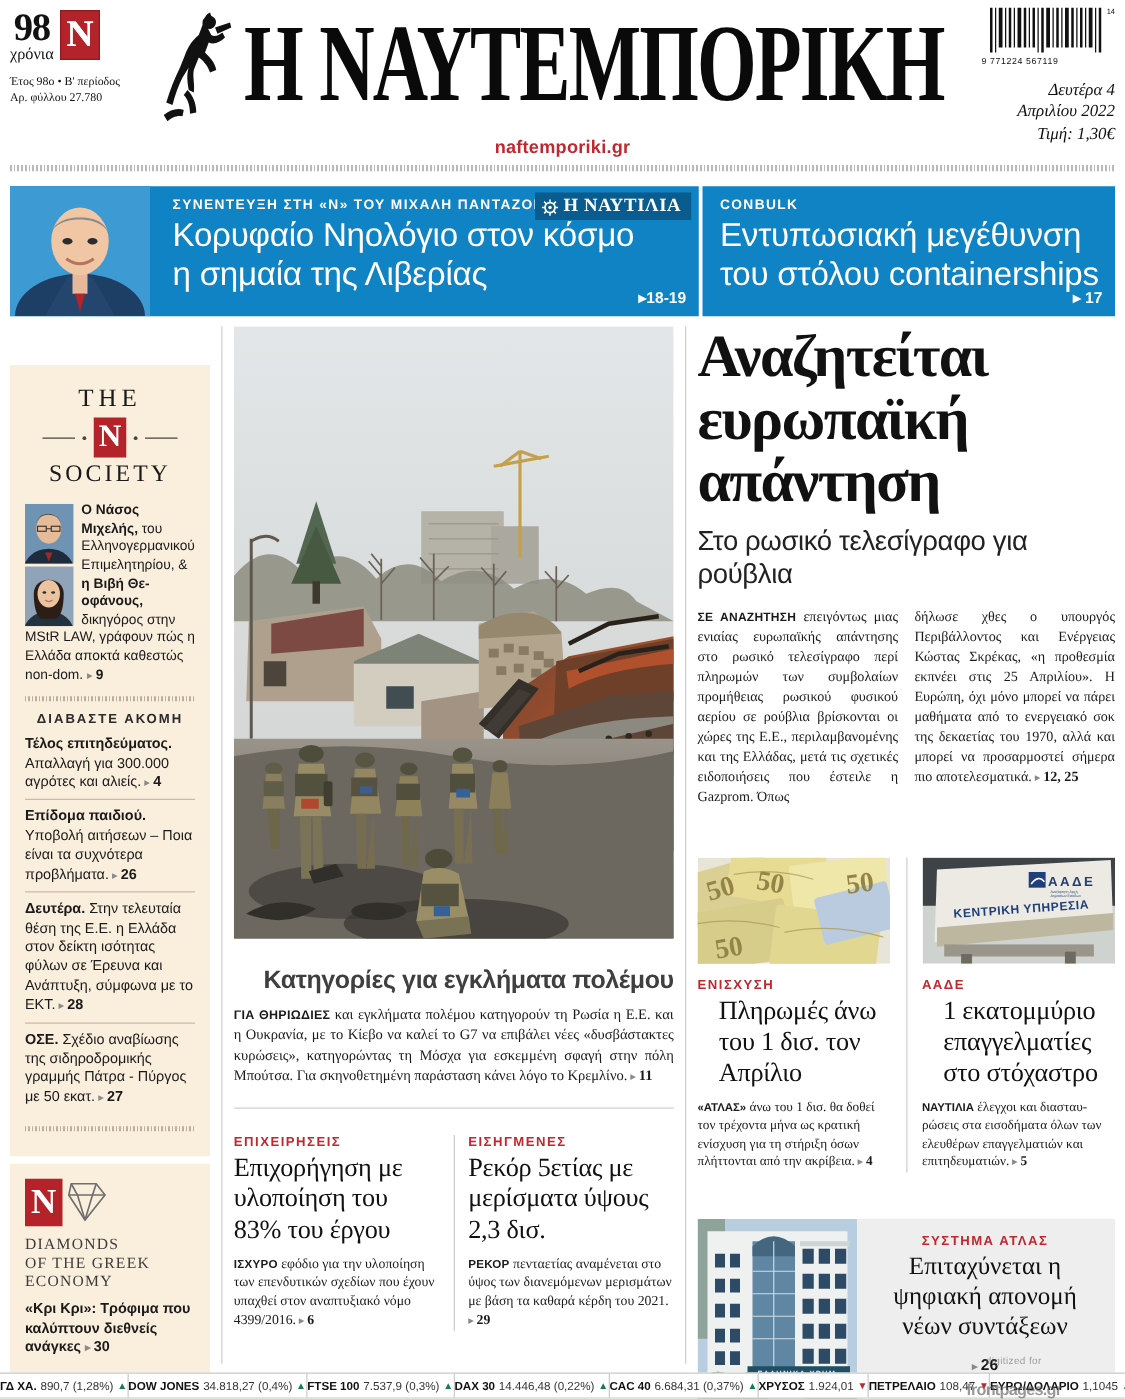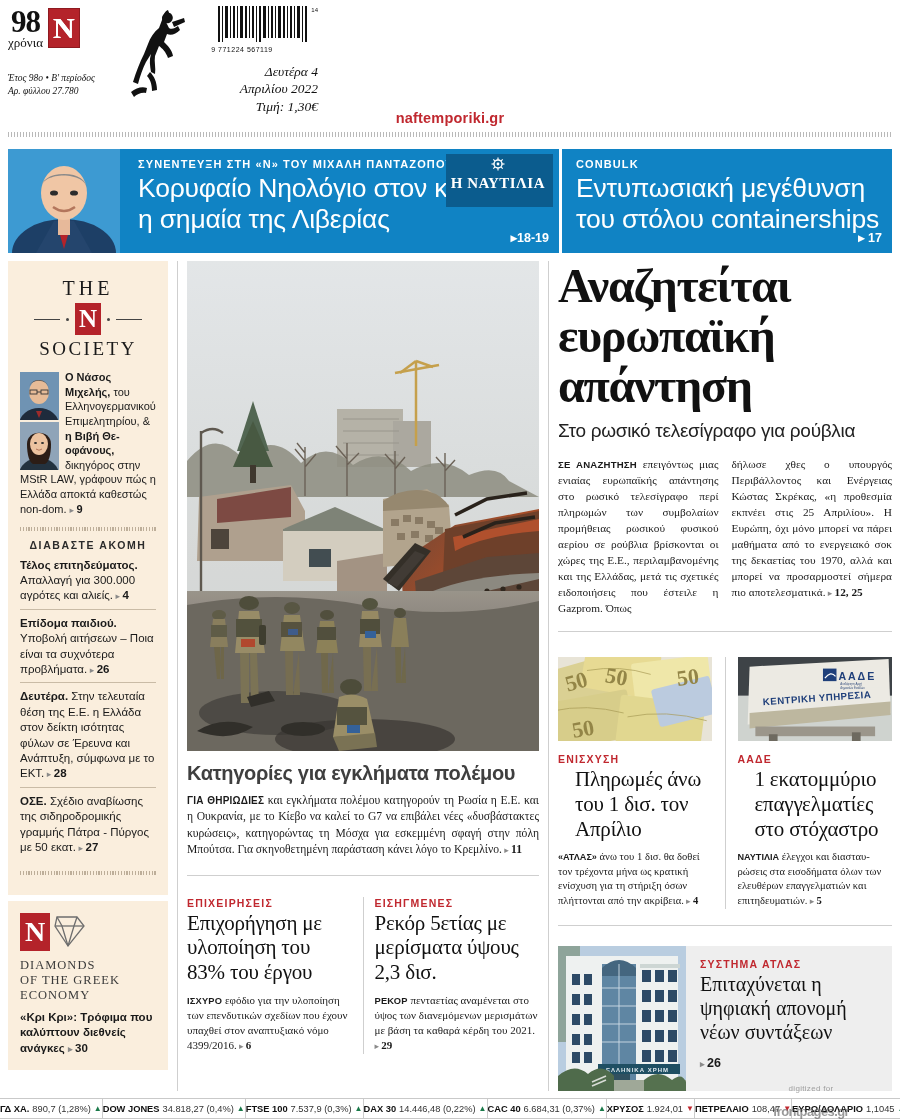--- a/index.html
+++ b/index.html
@@ -31,22 +31,22 @@
     width: 32px; height: 40px; background: #b4232a;
     display: flex; align-items: center; justify-content: center;
     border: 1px solid #8e1a20;
   }
   .n-badge span {
     font-family: "Liberation Serif", serif; font-weight: bold;
     font-size: 30px; color: #fff; line-height: 1;
     text-shadow: 0 0 0 #fff;
   }
   .mast-left-meta {
-    margin-top: 24px; font-family: "Liberation Serif", serif;
-    font-size: 9.5px; font-style: italic; line-height: 1.35; color: #111;
+    margin-top: 12px; font-family: "Liberation Serif", serif;
+    font-size: 9.5px; line-height: 1.35; color: #111;
   }
 
   .mercury { width: 62px; position: relative; height: 104px; }
   .mercury svg { position: absolute; left: 2px; top: 2px; }
 
   .mast-title { flex: 1; text-align: center; padding-top: 2px; }
   .mast-title h1 {
     font-family: "Liberation Serif", serif;
     font-weight: bold;
     font-size: 62px;
@@ -93,40 +93,40 @@
   .kicker-white {
     color: #ffffff; font-size: 11px; font-weight: bold;
     letter-spacing: 1.1px; margin-bottom: 3px;
   }
   .ban-head {
     color: #ffffff; font-size: 26.5px; line-height: 1.16;
     font-weight: 400; letter-spacing: -0.2px;
   }
   .naftilia-badge {
     position: absolute; right: 6px; top: 5px;
-    background: #0b5c8e; padding: 3px 8px 15px 5px;
-    display: flex; align-items: center; gap: 4px; flex-direction: column;
+    background: #0b5c8e; padding: 3px 8px 2px 5px;
+    display: flex; align-items: center; gap: 4px;
   }
   .naftilia-badge .lbl {
     color: #fff; font-family: "Liberation Serif", serif; font-weight: bold;
     font-size: 15px; letter-spacing: 0.5px;
   }
   .page-ref-w {
     position: absolute; right: 10px; bottom: 8px; color: #fff;
     font-size: 12.5px; font-weight: bold;
   }
   .banner-right {
     flex: 1; background: #1083c4; position: relative; padding: 9px 12px 0 14px;
   }
 
   
   .content { display: flex; margin: 8px 8px 0 8px; height: 830px; }
 
   
-  .rail { width: 160px; flex: 0 0 160px; }
+  .rail { width: 160px; flex: 0 0 160px; margin-top: 31px; }
   .rail-card { background: #faeedd; padding: 10px 12px 12px 12px; }
   .society-logo { text-align: center; padding: 6px 0 10px 0; }
   .soc-the {
     font-family: "Liberation Serif", serif; font-size: 20px;
     letter-spacing: 4px; color: #1a1a1a;
   }
   .soc-mid { display: flex; align-items: center; justify-content: center; gap: 6px; margin: 3px 0; }
   .soc-line { width: 26px; height: 1px; background: #444; }
   .soc-dot { width: 3px; height: 3px; background: #444; border-radius: 50%; }
   .soc-n {
@@ -168,21 +168,21 @@
   }
   .dia-txt { font-size: 11.5px; font-weight: bold; line-height: 1.35; margin-top: 7px; color:#1a1a1a;}
 
   .vrule { width: 1px; background: #cfcfcf; margin: 0 9px; flex: 0 0 1px; }
 
   
   .center { width: 352px; flex: 0 0 352px; display: flex; flex-direction: column; }
   .lead-photo { width: 352px; height: 490px; position: relative; overflow: hidden; }
   .photo-cap {
     font-size: 20px; font-weight: bold; color: #3f3f3f;
-    margin-top: 11px; letter-spacing: -0.3px; line-height:1.1;
+    margin-top: 22px; letter-spacing: -0.3px; line-height:1.1;text-align:right;
   }
   .lead-body {
     font-family: "Liberation Serif", serif; font-size: 11.6px;
     line-height: 1.42; text-align: justify; margin-top: 9px; color: #1a1a1a;
   }
   .lead-body b { font-family: "Liberation Sans", sans-serif; font-size: 10px; letter-spacing: 0.2px; }
 
   .hrule { height: 1px; background: #cfcfcf; margin: 11px 0; }
 
   
@@ -202,21 +202,21 @@
   }
   .tu-body b { font-family: "Liberation Sans", sans-serif; font-size: 9.3px; letter-spacing:0.2px; }
 
   
   .right { flex: 1; display: flex; flex-direction: column; }
   .main-head {
     font-family: "Liberation Serif", serif; font-weight: bold;
     font-size: 48px; line-height: 1.04; letter-spacing: -1.3px; color: #111;
   }
   .main-sub {
-    font-size: 19px; color: #222; margin-top: 9px; letter-spacing: -0.3px;
+    font-size: 22px; color: #222; margin-top: 9px; letter-spacing: -0.3px;
   }
   .main-cols { display: flex; gap: 13px; margin-top: 14px; }
   .main-cols .c {
     flex: 1; font-family: "Liberation Serif", serif; font-size: 11.3px;
     line-height: 1.42; text-align: justify; color: #1a1a1a;
   }
   .main-cols .c b.kick { font-family: "Liberation Sans", sans-serif; font-size: 9.6px; letter-spacing:0.2px;}
 
   .cards2 { display: flex; margin-top: 14px; }
   .card { flex: 1; }
@@ -231,21 +231,21 @@
   }
   .card-body {
     font-family: "Liberation Serif", serif; font-size: 10.6px;
     line-height: 1.38; margin-top: 8px; color: #1a1a1a;
   }
   .card-body b { font-family: "Liberation Sans", sans-serif; font-size: 9.1px; }
 
   
   .atlas-row { display: flex; margin-top: 10px; }
   .atlas-img { width: 128px; height: 145px; overflow: hidden; position: relative; }
-  .atlas-box { flex: 1; background: #eeeeee; padding: 12px 16px 10px 14px; }
+  .atlas-box { flex: 1; background: #eeeeee; padding: 12px 16px 10px 14px; text-align: center; }
   .atlas-head {
     font-family: "Liberation Serif", serif; font-size: 20px;
     line-height: 1.2; color: #111; margin-top: 2px;
   }
   .atlas-pg { margin-top: 12px; font-size: 12.5px; font-weight: bold; }
 
   
   .ticker {
     position: absolute; left: 0; bottom: 0; width: 900px; height: 21px;
     border-top: 1px solid #c9c9c9; border-bottom: 1px solid #c9c9c9;
@@ -301,20 +301,23 @@
           L36 36 C40 40 44 44 45 50 L40 52 C38 46 34 42 31 40 L27 50 C26 56 28 62 27 68
           L23 66 C22 60 21 54 23 48 L18 56 C15 62 12 70 10 78 L5 76 C8 66 12 56 16 48
           L20 38 C22 32 26 26 31 22 L34 14 C35 9 37 5 40 4 Z"></path>
         <path fill="#111" d="M36 8 C38 6 42 6 44 9 C46 12 44 16 41 17 C37 18 34 15 34 12 C34 10 35 9 36 8 Z"></path>
         <path fill="#111" d="M44 16 L56 12 L57 16 L46 21 Z"></path>
         <path fill="#111" d="M3 86 C8 82 14 80 19 82 L18 87 C14 86 9 88 6 91 Z"></path>
         <path fill="#111" d="M22 66 C26 70 29 76 29 84 L24 85 C24 78 22 73 19 70 Z"></path>
       </svg>
     </div>
 
+    <div class="mast-title">
+      <h1>Η ΝΑΥΤΕΜΠΟΡΙΚΗ</h1>
+    </div>
 
     <div class="mast-right">
       <div class="barcode-wrap">
         <svg class="barcode" viewBox="0 0 92 40" preserveAspectRatio="none">
           <g fill="#111">
             <rect x="1" y="0" width="2" height="36"></rect>
               <rect x="5" y="0" width="1" height="36"></rect>
             <rect x="8" y="0" width="3" height="32"></rect>
               <rect x="13" y="0" width="1" height="32"></rect>
             <rect x="16" y="0" width="2" height="32"></rect>

